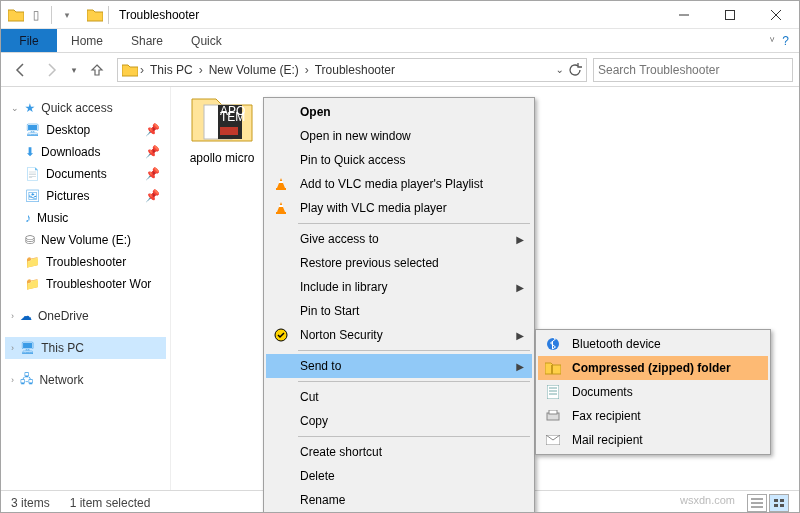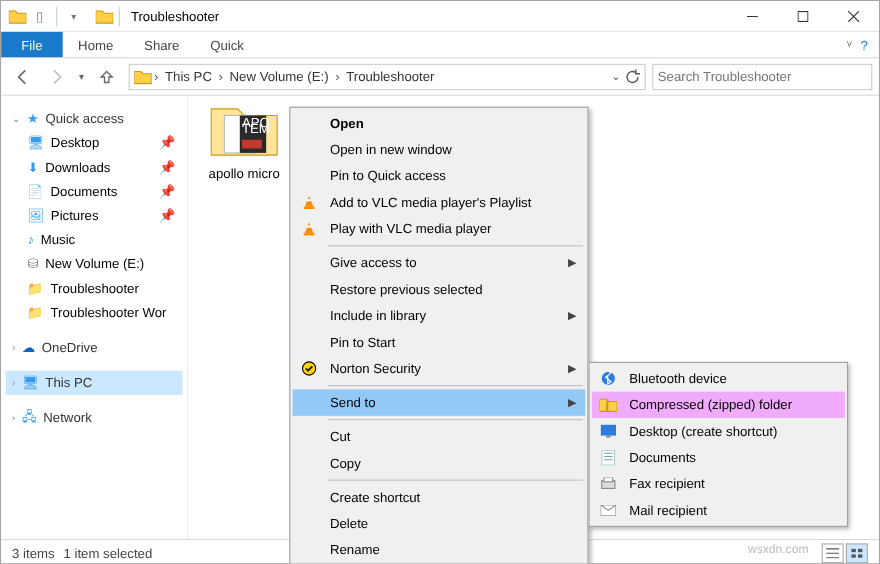--- a/index.html
+++ b/index.html
@@ -6,47 +6,47 @@
 body { width: 800px; height: 513px; background: #fff; overflow: hidden; position: relative; border: 1px solid #a5a5a5; }
 .titlebar { height: 28px; background: #fff; display: flex; align-items: center; border-bottom: 1px solid #e5e5e5; }
 .qat { display: flex; gap: 2px; padding: 0 6px; align-items: center; }
 .qat .ic { width: 18px; height: 18px; display: flex; align-items: center; justify-content: center; }
 .titlebar .foldericon { width: 18px; height: 18px; display:inline-flex;align-items:center;justify-content:center; margin-left:4px;}
 .titlebar .sep { width:1px; height:18px; background:#ccc; margin:0 4px; }
 .titlebar .title { margin-left: 6px; font-size: 12px; }
 .winbtns { margin-left: auto; display: flex; }
 .winbtn { width: 46px; height: 28px; display: flex; align-items: center; justify-content: center; color:#333; }
 .ribbonbar { height: 24px; display: flex; align-items: stretch; border-bottom: 1px solid #d9d9d9; }
-.filetab { width: 56px; background: #1979ca; color: #fef9c3; display: flex; align-items: center; justify-content: center; font-size: 12px; }
+.filetab { width: 56px; background: #1979ca; color: #0f172a; display: flex; align-items: center; justify-content: center; font-size: 12px; }
 .ribtab { padding: 0 14px; display: flex; align-items: center; color: #444; }
 .ribright { margin-left:auto; display:flex; align-items:center; gap:8px; padding-right:10px; color:#555;}
 .navbar { height: 34px; display: flex; align-items: center; border-bottom: 1px solid #d9d9d9; padding: 0 6px; gap:2px;}
 .navbtn { width:28px; height:26px; display:flex; align-items:center; justify-content:center; color:#555; border-radius:2px;}
 .addrbox { flex:1; height:24px; border:1px solid #ccc; display:flex; align-items:center; padding:0 4px; margin:0 4px; overflow:hidden;}
 .crumb { padding:0 4px; color:#333; }
 .crumbsep { color:#555; padding:0 2px;}
 .addrctrls { margin-left:auto; display:flex; align-items:center; gap:4px; color:#555;}
 .searchbox { width:200px; height:24px; border:1px solid #ccc; display:flex; align-items:center; padding:0 4px; color:#888;}
 .searchbox input { border:none; outline:none; width:100%; color:#ec4899; font-size:12px;}
 .main { display:flex; height: calc(513px - 28px - 24px - 34px - 24px); }
 .nav { width:170px; border-right:1px solid #eee; padding:10px 4px; overflow:hidden;}
 .navitem { display:flex; align-items:center; height:22px; padding-left:20px; gap:6px; white-space:nowrap; overflow:hidden; text-overflow:ellipsis;}
 .navgroup { display:flex; align-items:center; height:22px; padding-left:6px; gap:6px; color:#333;}
 .content { flex:1; padding:12px; position:relative;}
 .folderitem { width:86px; text-align:center; }
 .folderitem .thumb { width:72px; height:60px; margin:0 auto 4px; position:relative; }
 .folderitem .lbl { font-size:12px; word-wrap:break-word; line-height:14px;}
-.statusbar { height:24px; border-top:1px solid #d9d9d9; display:flex; align-items:center; padding:0 10px; font-size:12px; color:#444; gap:8px;}
+.statusbar { height:24px; border-top:1px solid #d9d9d9; display:flex; align-items:center; padding:0 10px; font-size:12px; color:#444; gap:20px;}
 .statusright { margin-left:auto; display:flex; gap:2px;}
 .statusright .vb { width:20px;height:18px;border:1px solid #aaa; display:flex;align-items:center;justify-content:center;}
 .ctxmenu { position:absolute; background:#f0f0f0; border:1px solid #a0a0a0; box-shadow:2px 2px 4px rgba(0,0,0,0.3); min-width:272px; padding:2px 2px;}
 .ctxmenu .row { display:flex; align-items:center; height:24px; padding:0 24px 0 34px; position:relative; white-space:nowrap;}
 .ctxmenu .row.header { font-weight:bold; }
 .ctxmenu .row.sel { background:#91c9f7; }
-.ctxmenu .row.hl { background:#f0abfc; }
+.ctxmenu .row.hl { background:#fdba74;font-weight:bold; }
 .ctxmenu .sep { height:1px; background:#c0c0c0; margin:3px 2px 3px 32px; }
 .ctxmenu .ico { position:absolute; left:6px; width:18px; height:18px; display:flex; align-items:center;justify-content:center;}
 .ctxmenu .arr { position:absolute; right:8px; font-size:10px; color:#444;}
 .sub1 { top:96px; left:262px; }
 .sub2 { top:328px; left:534px; min-width:236px; }
 
 svg { display:block; }
 </style>
 </head>
 <body>
@@ -338,29 +338,20 @@
       <span class="ico">
         <svg width="16" height="14">
           <path d="M0 2h6l2 2h8v9H0z" fill="#ffcf48" stroke="#c79a1d"></path>
           <rect x="6" y="4" width="2" height="9" fill="#c79a1d"></rect>
         </svg>
       </span>
       <span>Compressed (zipped) folder</span>
     </div>
   <div class="row">
       <span class="ico">
-        <svg width="14" height="12">
-          <rect x="0" y="0" width="14" height="10" fill="#2b7de0"></rect>
-          <rect x="5" y="10" width="4" height="2" fill="#888"></rect>
-        </svg>
-      </span>
-      <span>Desktop (create shortcut)</span>
-    </div>
-  <div class="row">
-      <span class="ico">
         <svg width="12" height="14">
           <rect x="0" y="0" width="12" height="14" fill="#fff" stroke="#7aa"></rect>
           <path d="M2 3h8M2 6h8M2 9h8" stroke="#7aa"></path>
         </svg>
       </span>
       <span>Documents</span>
     </div>
   <div class="row">
       <span class="ico">
         <svg width="14" height="12">

